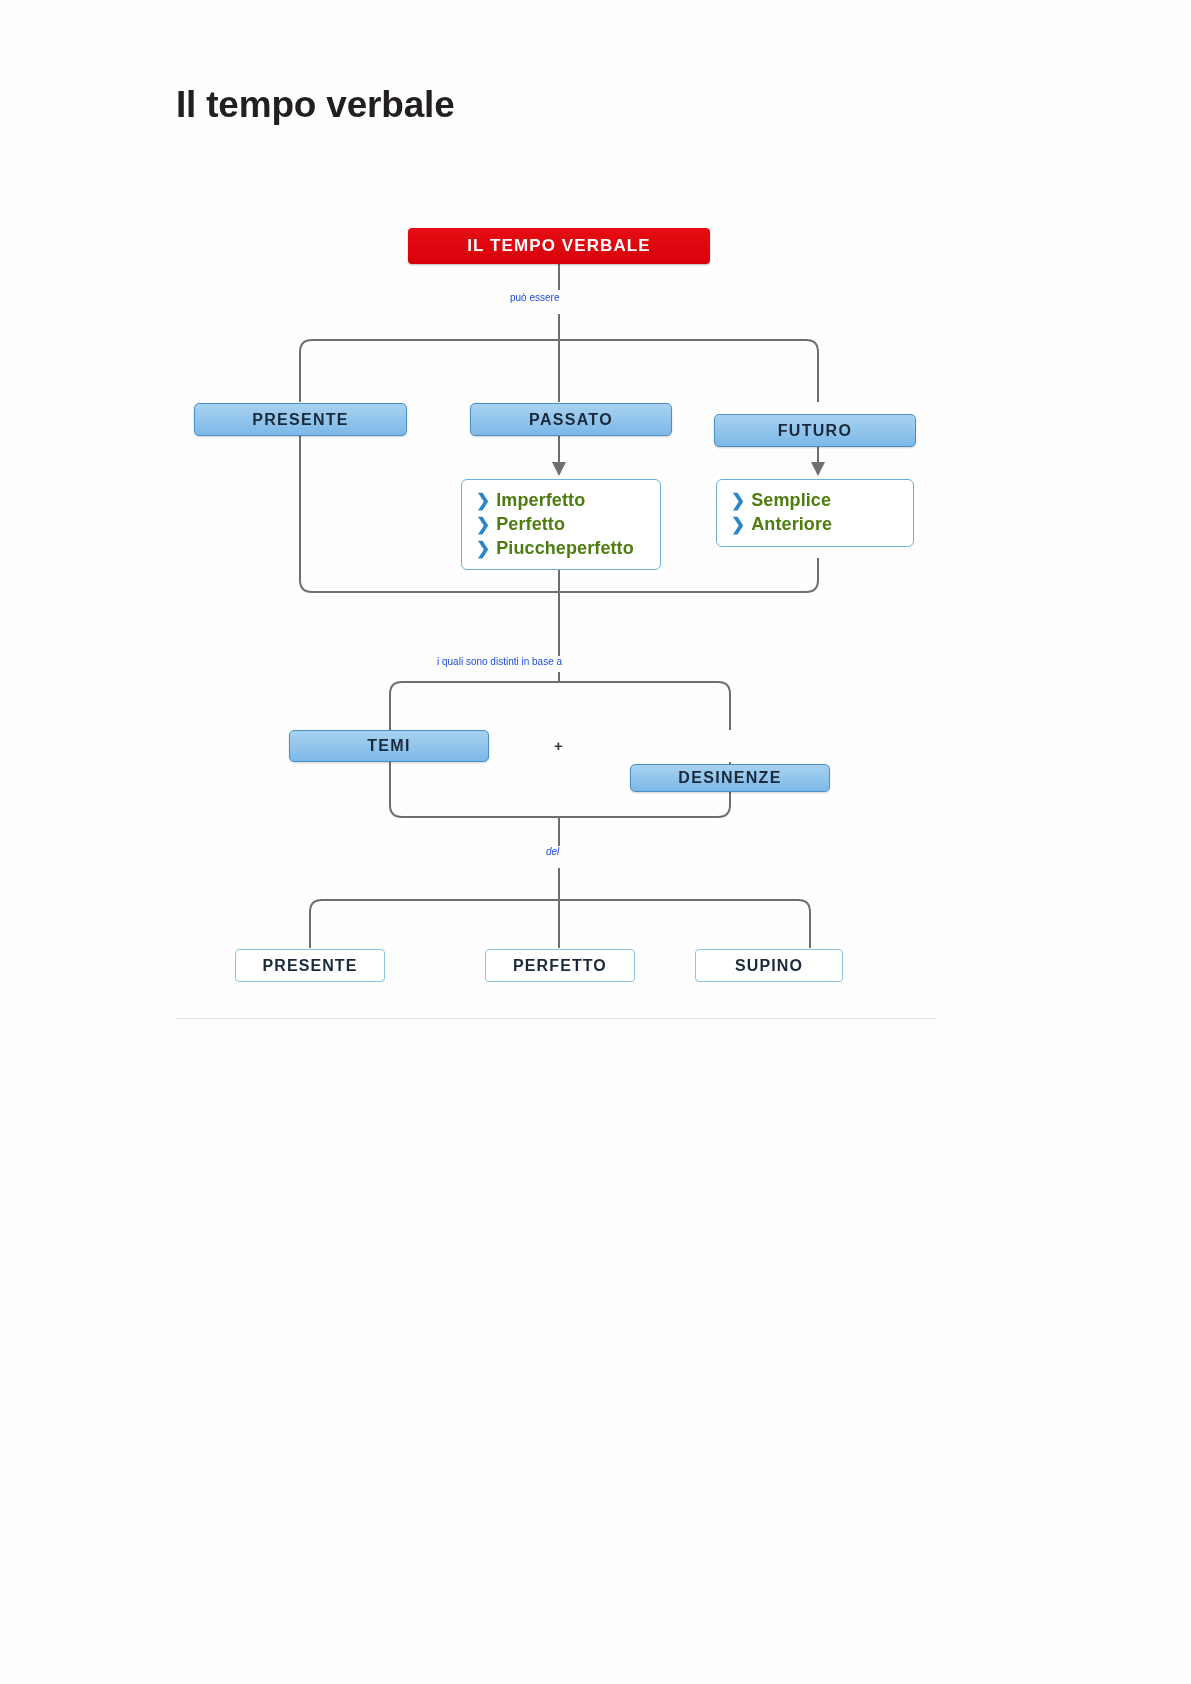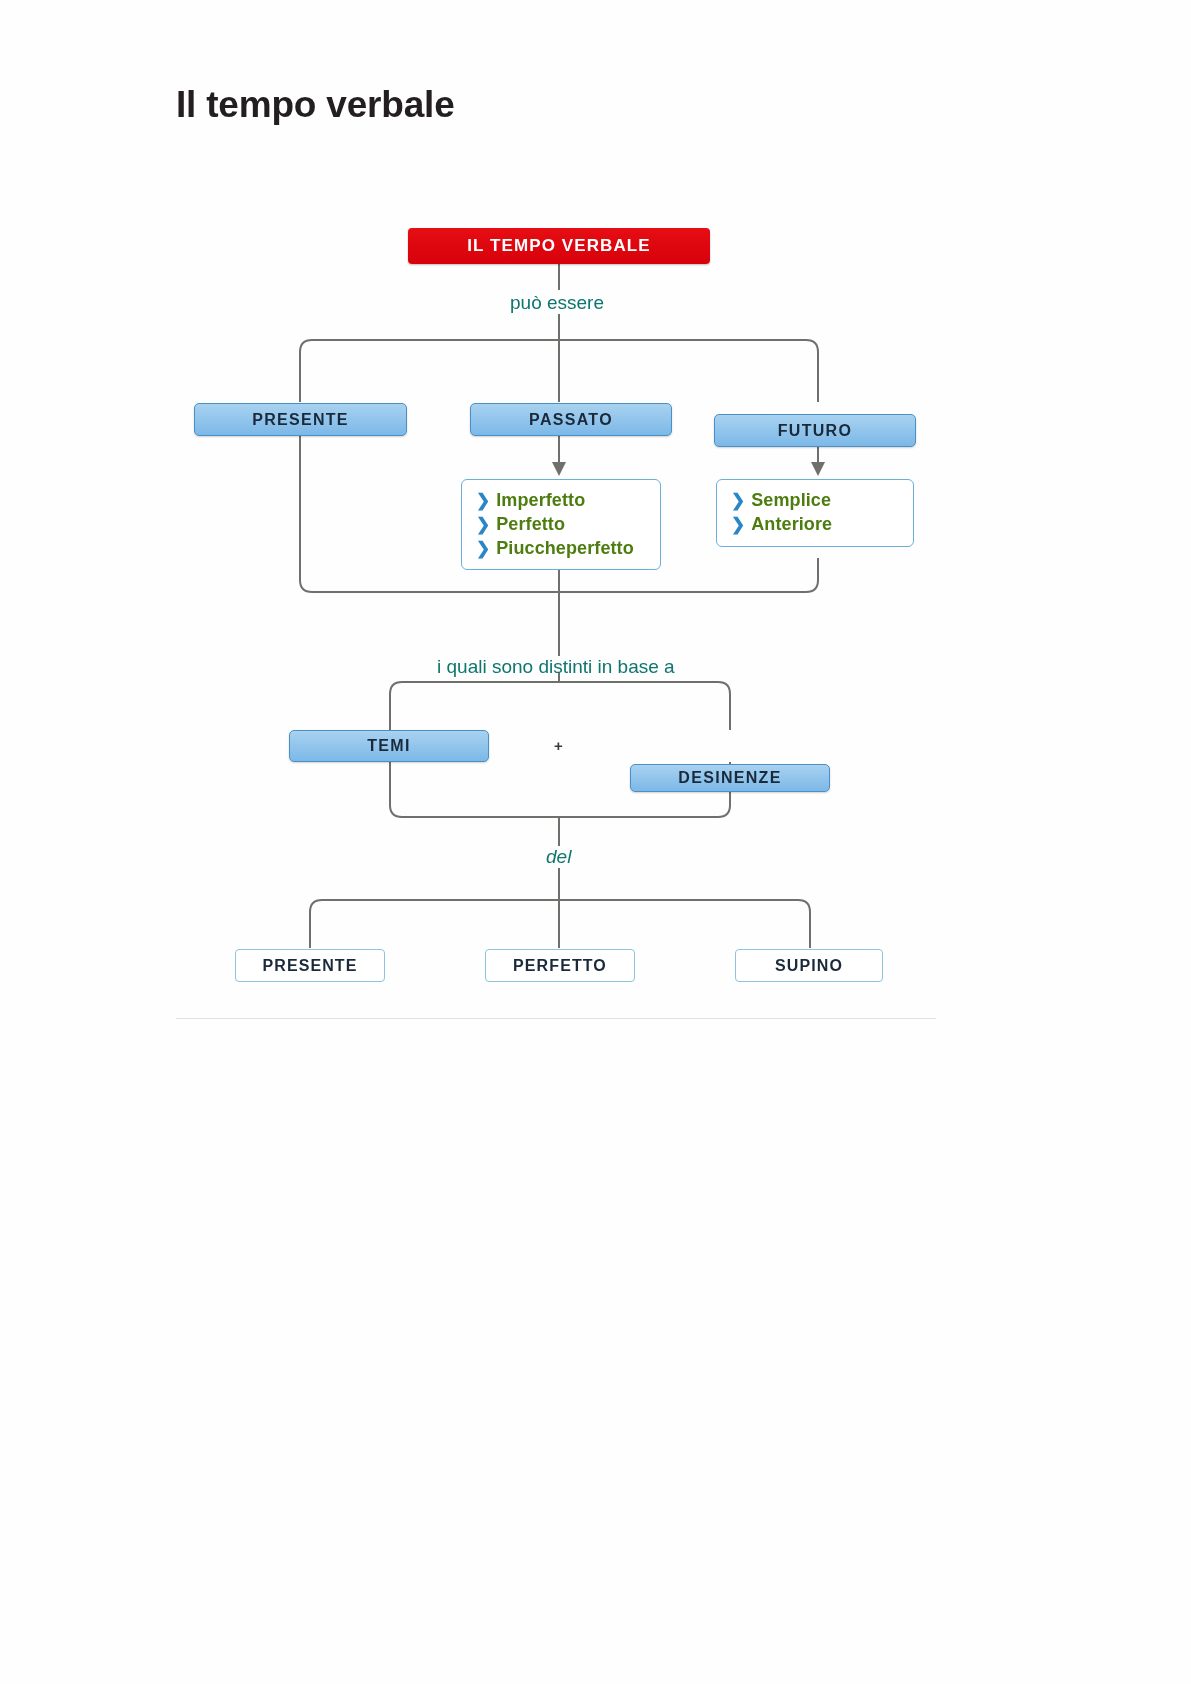--- a/index.html
+++ b/index.html
@@ -58,22 +58,22 @@
     border:1.4px solid #6ab0da;
     border-radius:6px;
     padding:9px 10px 9px 14px;
   }
   .list-row { display:flex; align-items:baseline; gap:6px; line-height:1.32; }
   .chev { color:#2b86c5; font-weight:700; font-size:17px; }
   .list-label { color:#4d7c0f; font-weight:700; font-size:18px; letter-spacing:.1px; }
 
   .conn-text {
     position:absolute;
-    color:#0f766e;
-    font-size:19px;
+    color:#1d4ed8;
+    font-size:10px;
     white-space:nowrap;
   }
   .plus-sign {
     position:absolute;
     color:#3a3a3a; font-weight:700; font-size:15px;
   }
   .footer-rule {
     position:absolute; left:176px; top:1018px; width:760px; height:1px;
     background:#e2e2e2;
   }
@@ -192,21 +192,21 @@
     <div class="conn-text" style="left:546px; top:846px;font-style:italic;">del</div>
 
     <div class="node node-white" style="left:235px; top:949px; width:150px; height:33px;">
       <span>PRESENTE</span>
     </div>
 
     <div class="node node-white" style="left:485px; top:949px; width:150px; height:33px;">
       <span>PERFETTO</span>
     </div>
 
-    <div class="node node-white" style="left:735px; top:949px; width:148px; height:33px;">
+    <div class="node node-white" style="left:695px; top:949px; width:148px; height:33px;">
       <span>SUPINO</span>
     </div>
 
   </div>
 
   <div class="footer-rule"></div>
 
 </div>
 
 </body></html>

